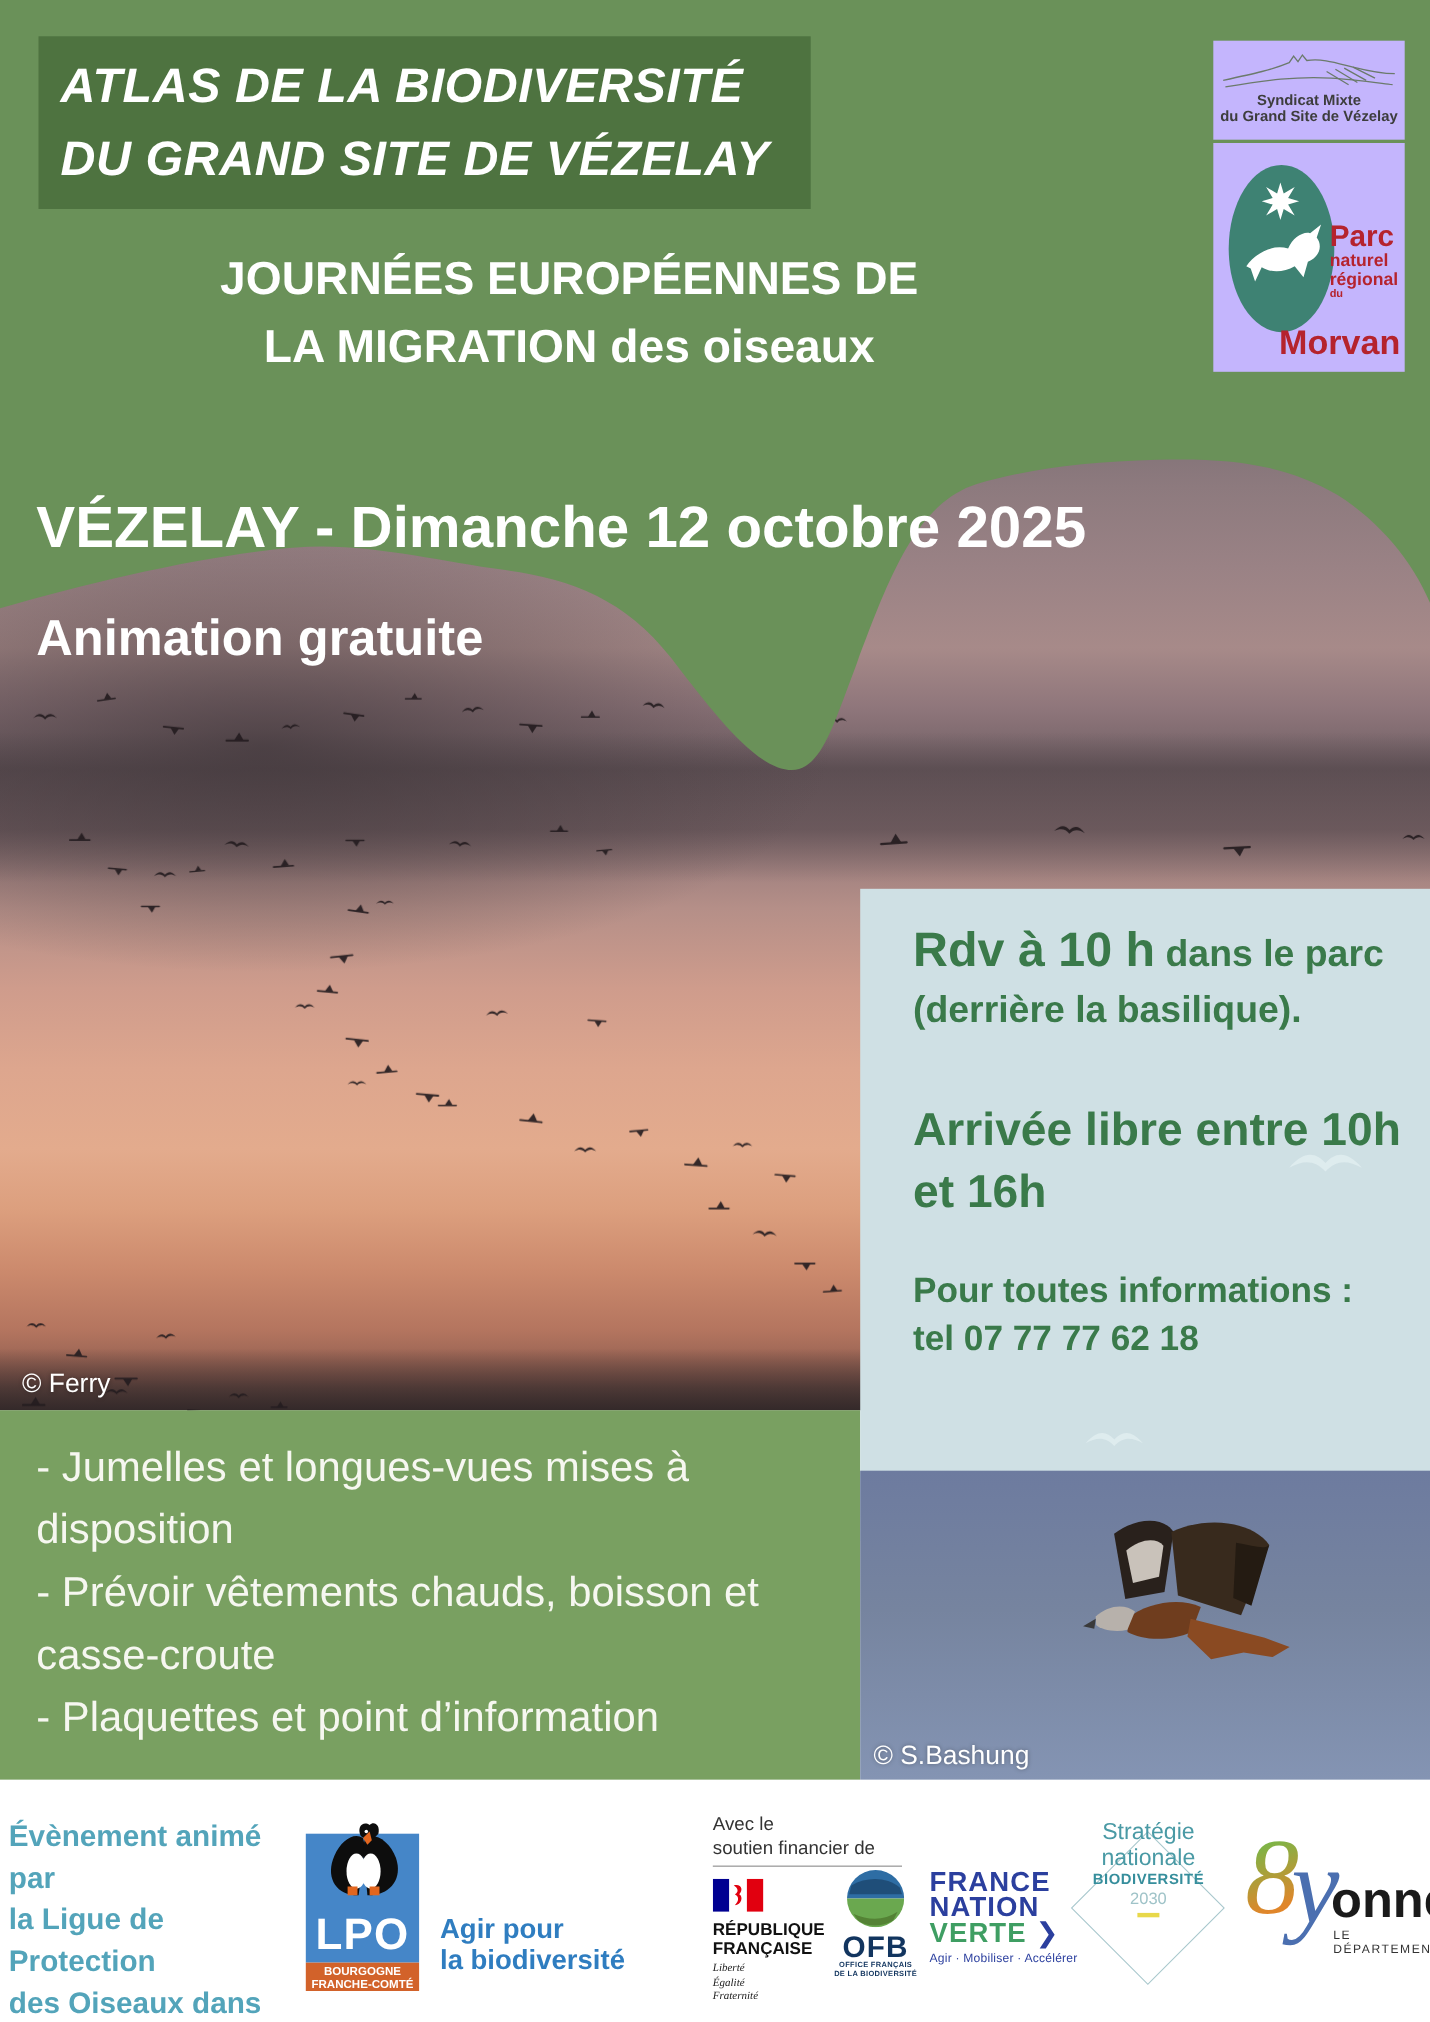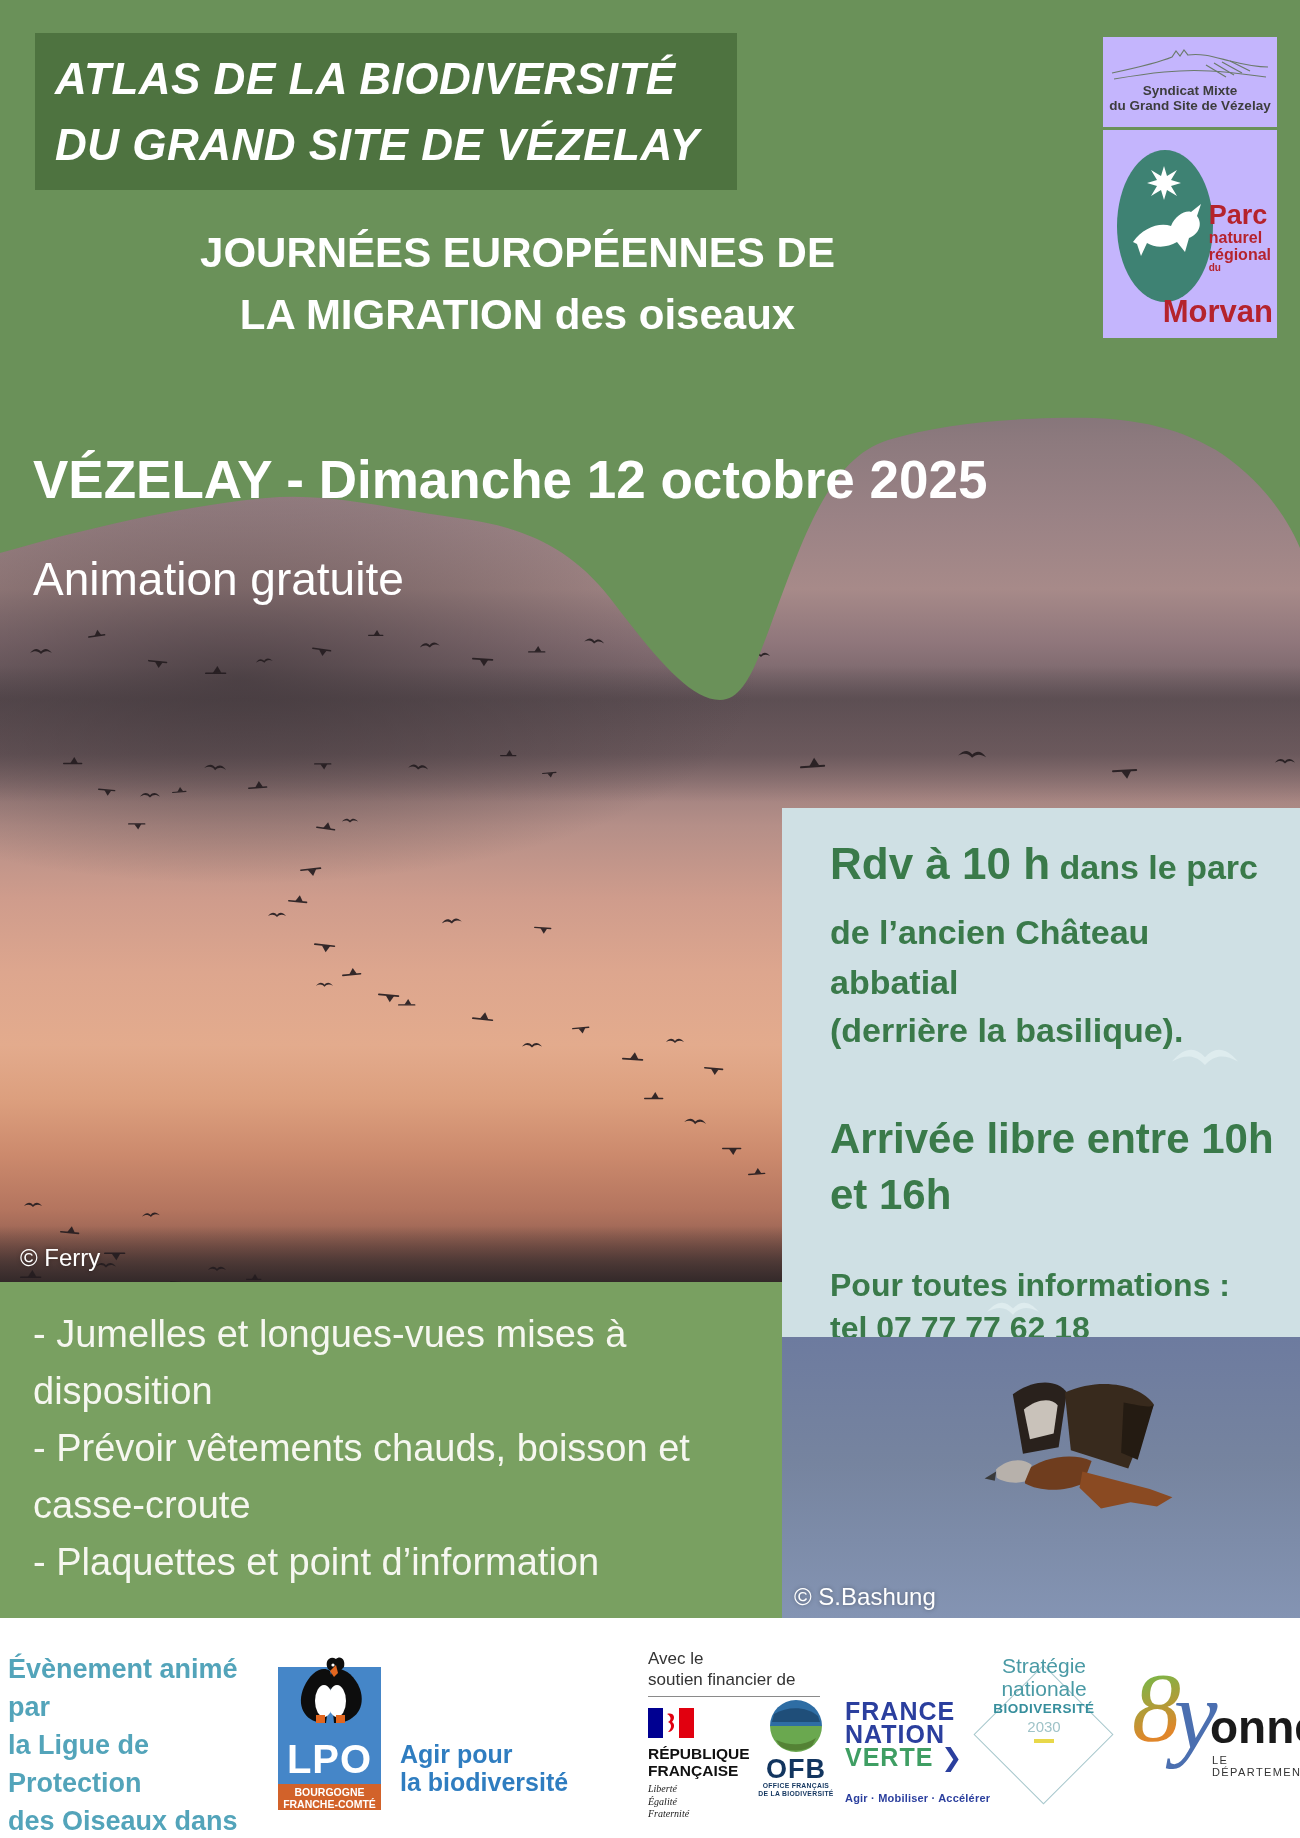--- a/index.html
+++ b/index.html
@@ -13,21 +13,21 @@
   .title-box{
     left:35px;top:33px;width:702px;height:157px;background:#4e7340;
     color:#ffffff;font-style:italic;font-weight:800;font-size:44px;line-height:66px;
     padding:13px 0 0 20px;box-sizing:border-box;letter-spacing:.5px;
   }
   .subtitle{
     left:0;top:222px;width:1035px;text-align:center;color:#ffffff;
     font-weight:800;font-size:42px;line-height:62px;
   }
   .event-line{left:33px;top:450px;color:#ffffff;font-weight:800;font-size:53px;line-height:60px;z-index:6;}
-  .free-line{left:33px;top:552px;color:#ffffff;font-weight:400;font-size:46px;line-height:54px;z-index:6;}
+  .free-line{left:33px;top:552px;color:#ffffff;font-weight:700;font-size:46px;line-height:54px;z-index:6;}
   
   .logo-box{background:#c4b5fd;z-index:7;}
   .logo-syndicat{left:1103px;top:37px;width:174px;height:90px;text-align:center;}
   .logo-syndicat .skyline{display:block;margin:6px auto 0;}
   .logo-syndicat .l1{font-size:13.5px;font-weight:700;color:#3d3d3d;line-height:15px;}
   .logo-syndicat .l2{font-size:13.5px;font-weight:700;color:#3d3d3d;line-height:15px;}
   .logo-morvan{left:1103px;top:130px;width:174px;height:208px;}
   .morvan-ellipse{position:absolute;left:12px;top:16px;}
   .morvan-txt{position:absolute;right:6px;top:72px;text-align:left;color:#b5232d;line-height:1;}
   .morvan-parc{font-size:27px;font-weight:800;}
@@ -86,21 +86,21 @@
   .rf{left:648px;top:90px;width:100px;}
   .rf-name{font-weight:800;font-size:15.5px;line-height:17px;color:#111111;margin-top:3px;}
   .rf-motto{font-family:"Liberation Serif","DejaVu Serif",serif;font-style:italic;font-size:10px;line-height:12.5px;color:#222222;margin-top:4px;}
   .ofb{left:756px;top:82px;width:80px;text-align:center;}
   .ofb-acronym{font-weight:800;font-size:27px;line-height:26px;color:#12355f;letter-spacing:1px;}
   .ofb-sub{font-weight:700;font-size:6.8px;line-height:8px;color:#12355f;letter-spacing:.3px;}
   .fnv{left:845px;top:82px;}
   .fnv-line{font-weight:800;font-size:25px;line-height:23px;letter-spacing:1px;color:#2b3f9e;}
   .fnv-green{color:#3f9e63;}
   .fnv-arrow{color:#2b3f9e;}
-  .fnv-tagline{font-weight:700;font-size:11px;color:#2b3f9e;margin-top:23px;letter-spacing:.2px;}
+  .fnv-tagline{font-weight:400;font-size:11px;color:#2b3f9e;margin-top:6px;letter-spacing:.2px;}
   .snb-diamond{left:994px;top:67px;width:99px;height:99px;border:1.5px solid #a8c8cd;transform:rotate(45deg);box-sizing:border-box;}
   .snb-text{left:962px;top:36px;width:164px;text-align:center;}
   .snb-l12{color:#4a9aa5;font-size:21px;line-height:23px;}
   .snb-l3{color:#368e9c;font-weight:800;font-size:13.5px;line-height:18px;letter-spacing:.5px;}
   .snb-l4{color:#9fc3c8;font-size:15px;line-height:18px;}
   .snb-bar{width:20px;height:4px;background:#e8d84a;margin:3px auto 0;}
   .yonne{left:1132px;top:40px;width:160px;height:160px;}
   .y-eight{position:absolute;left:0;top:0;font-family:"Liberation Serif","DejaVu Serif",serif;font-style:italic;font-size:98px;line-height:98px;color:#d98a2b;}
   @supports (-webkit-background-clip:text){
     .y-eight{background:linear-gradient(160deg,#7ab648 20%,#e0862a 75%);-webkit-background-clip:text;background-clip:text;color:transparent;}
@@ -245,21 +245,20 @@
   <div class="abs free-line">Animation gratuite</div>
 
   <div class="abs info-box">
     <svg class="faint-bird" style="left:390px;top:238px;" width="66" height="44" viewBox="0 0 31 20">
         <path fill="#e4f0f2" d="M0 7 C6 0 11 0 15.5 5 C20 0 25 0 31 7 C25 3.6 20 3.6 15.5 8.6 C11 3.6 6 3.6 0 7 Z"></path>
       </svg>
     <svg class="faint-bird" style="left:205px;top:492px;" width="52" height="34" viewBox="0 0 31 20">
         <path fill="#e4f0f2" d="M0 7 C6 0 11 0 15.5 5 C20 0 25 0 31 7 C25 3.6 20 3.6 15.5 8.6 C11 3.6 6 3.6 0 7 Z"></path>
       </svg>
     <div class="rdv"><span>Rdv à 10 h</span><span class="rdv-small"> dans le parc</span></div>
-    <div class="info-l2">de l’ancien Château abbatial</div>
     <div class="info-l3">(derrière la basilique).</div>
     <div class="arrivee">Arrivée libre entre 10h</div>
     <div class="arrivee" style="margin-top:0;">et 16h</div>
     <div class="info-label">Pour toutes informations :</div>
     <div class="info-phone">tel 07 77 77 62 18</div>
   </div>
 
   <div class="abs notes">
     <div>- Jumelles et longues-vues mises à disposition</div>
     <div>- Prévoir vêtements chauds, boisson et casse-croute</div>

